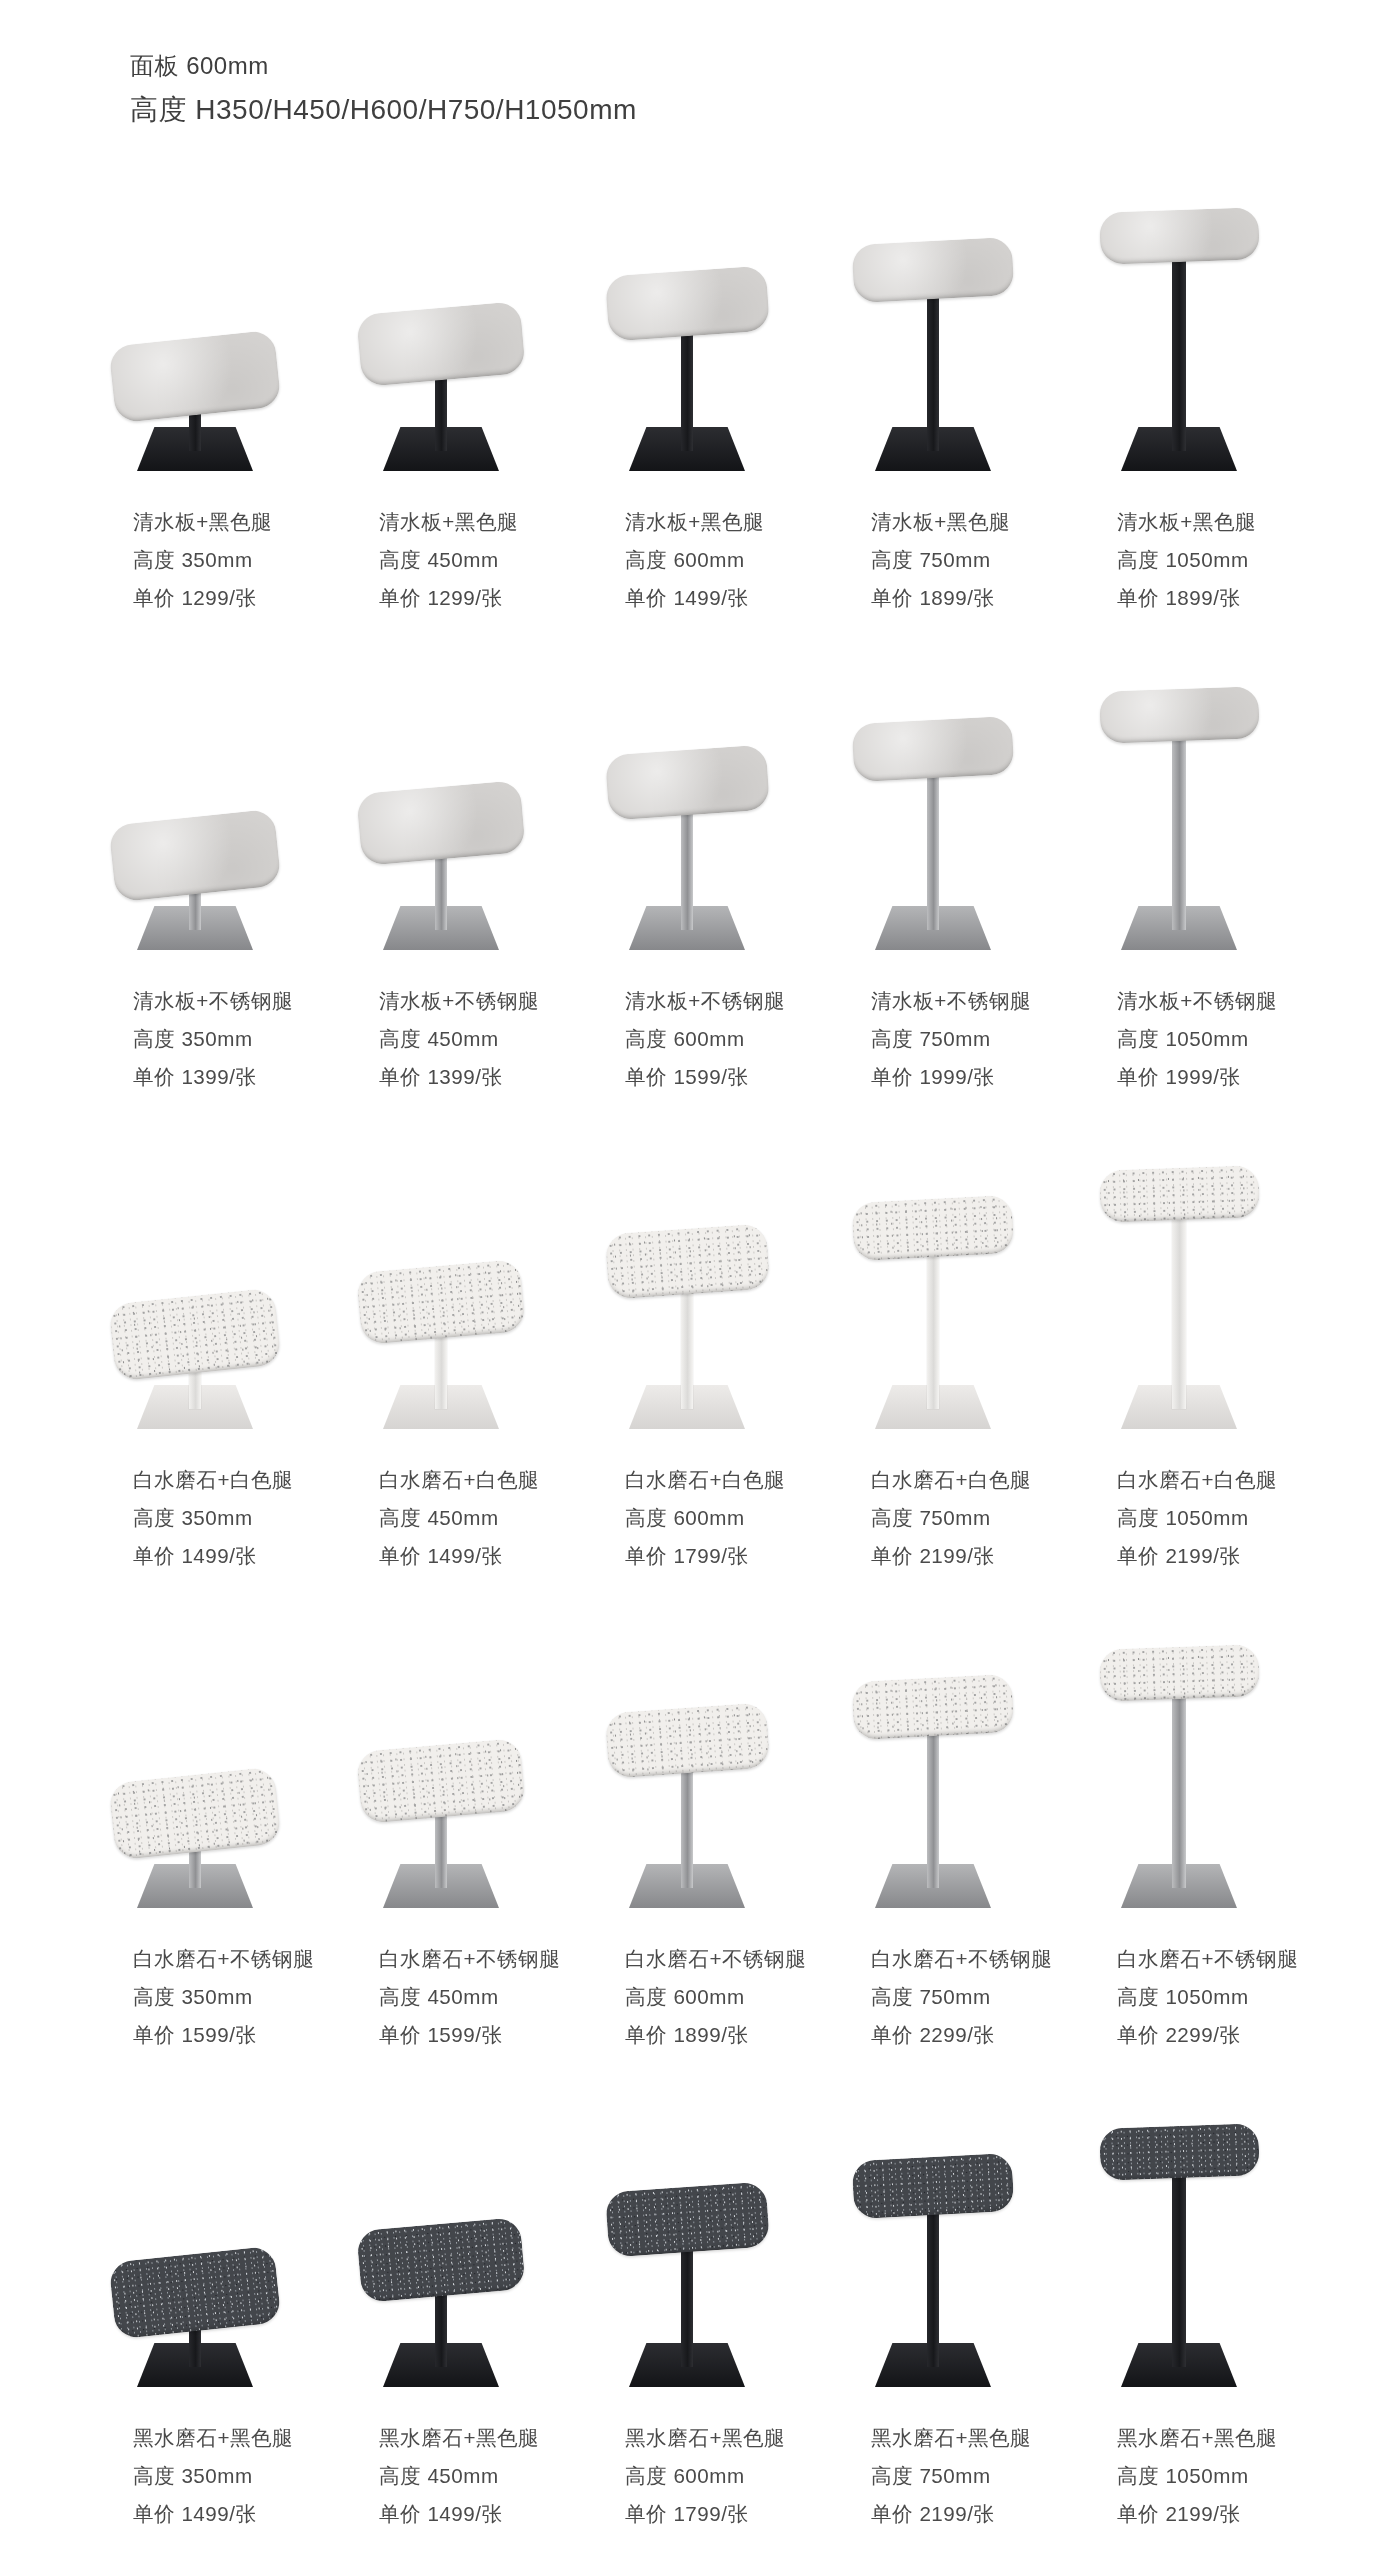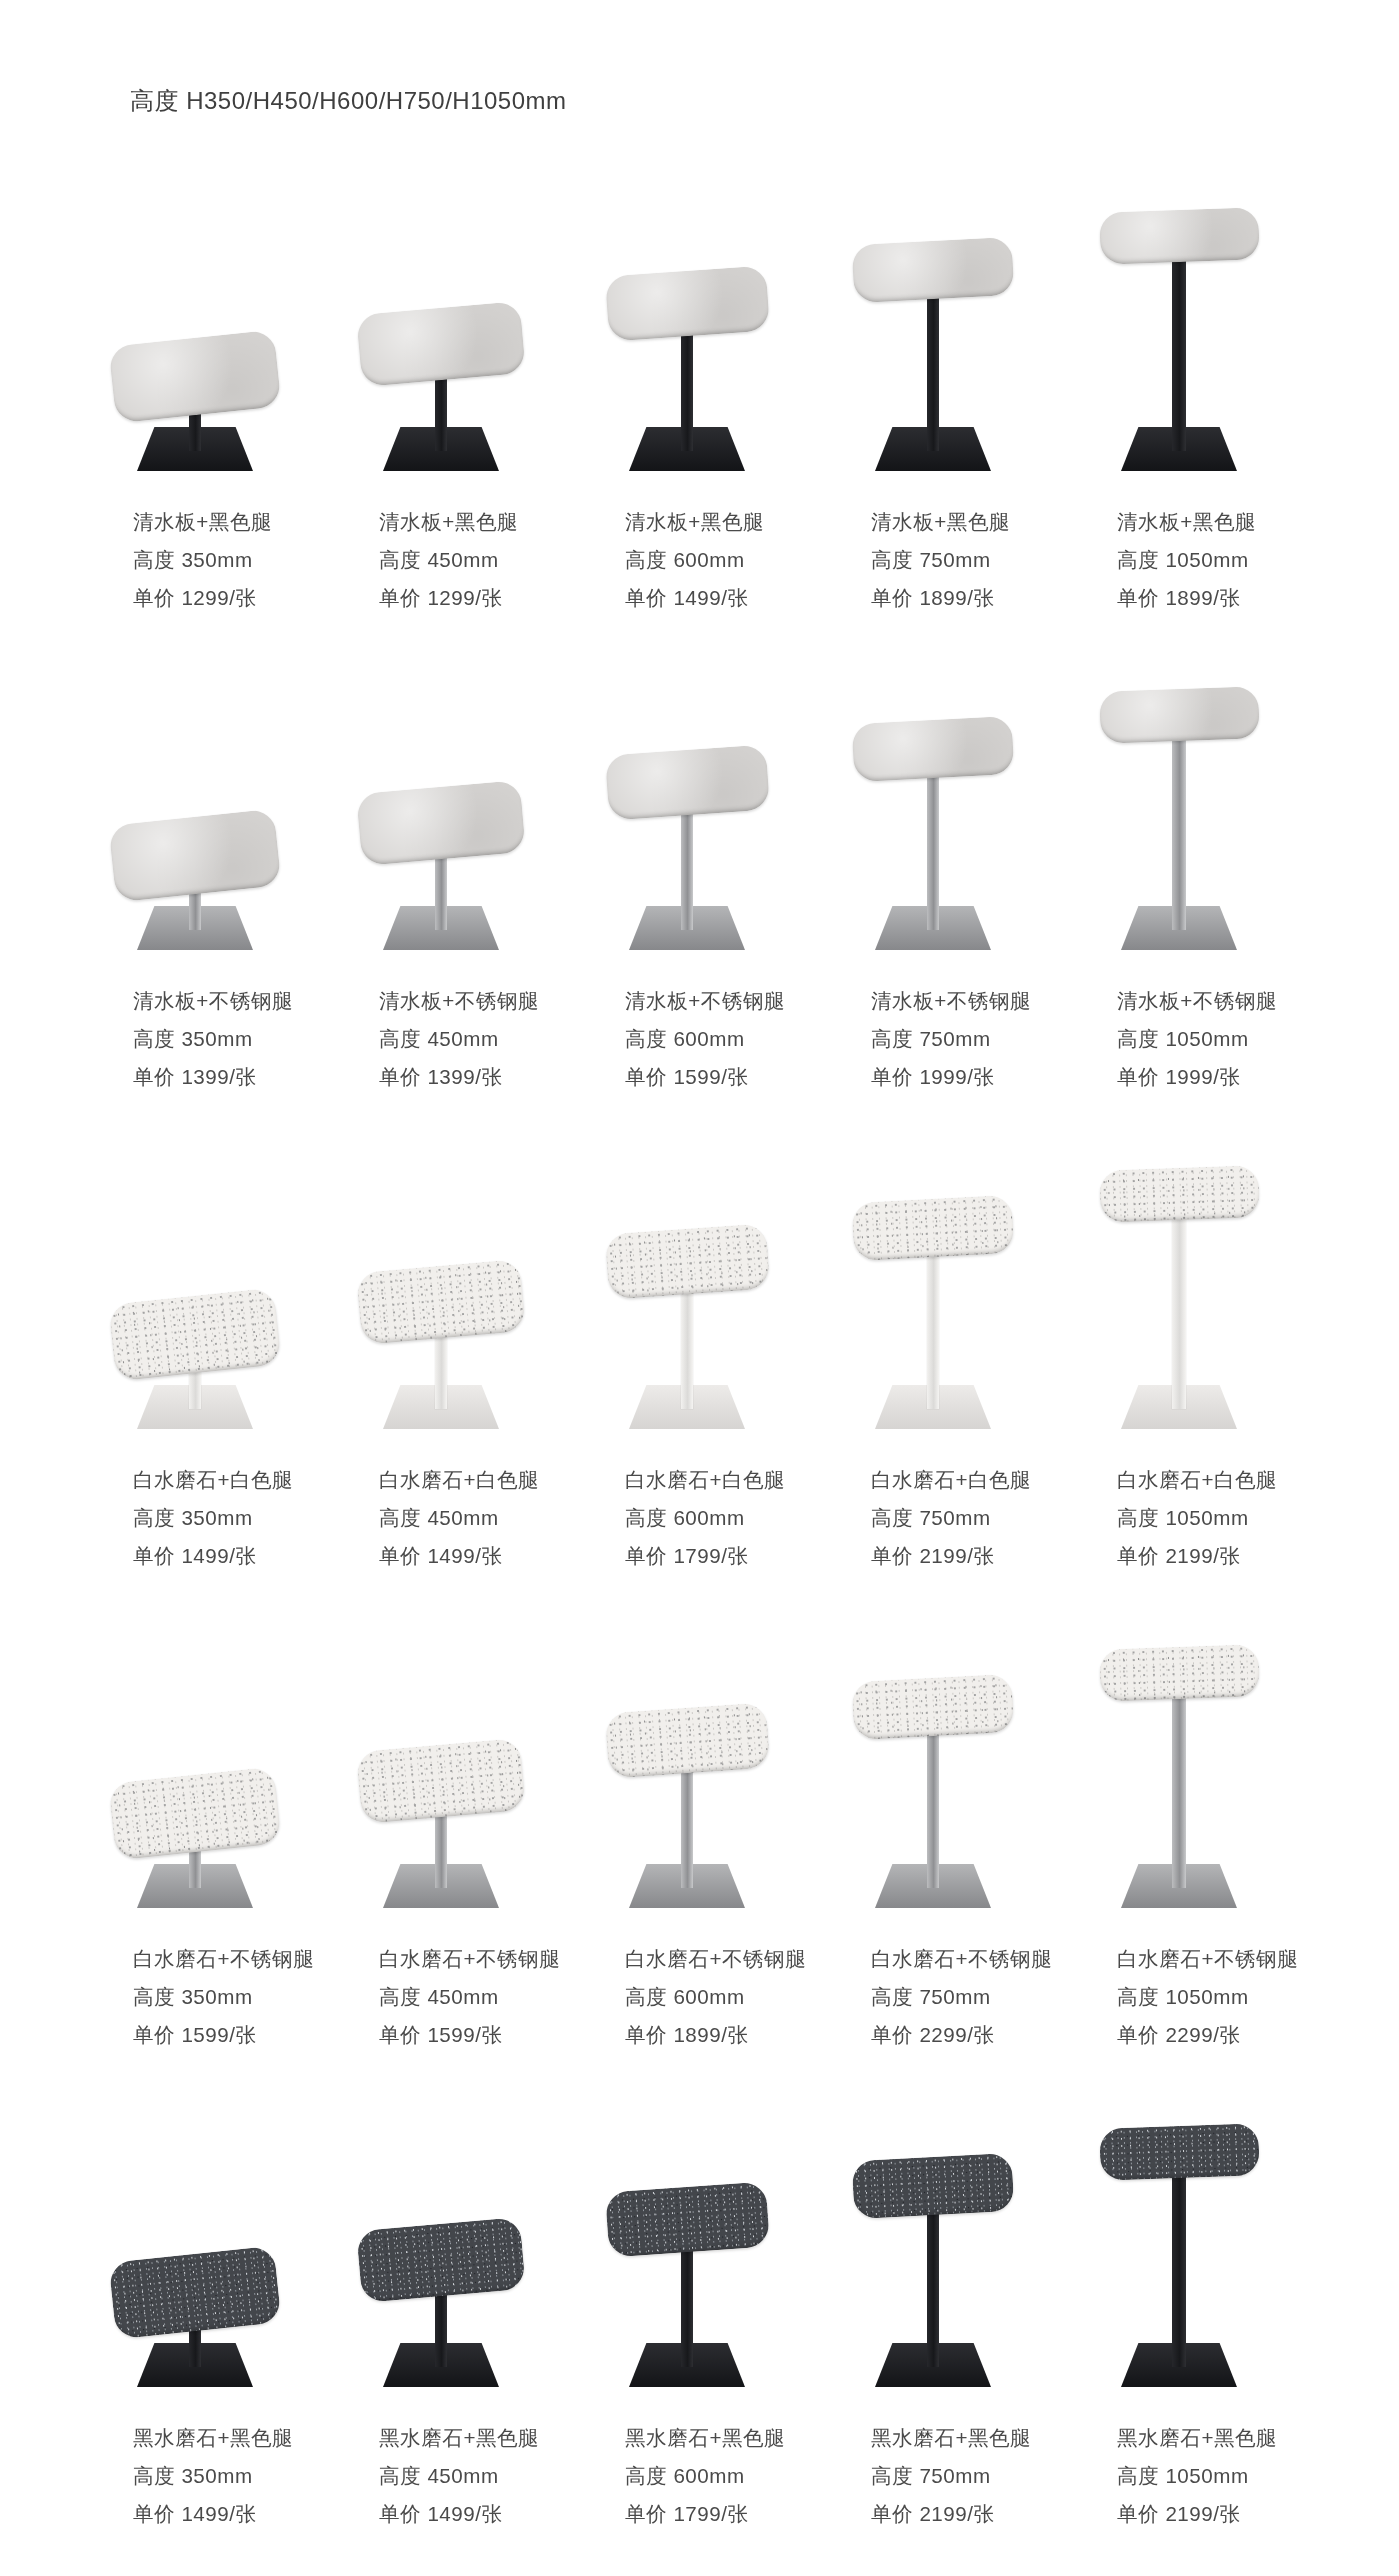--- a/index.html
+++ b/index.html
@@ -4,21 +4,21 @@
 <style>
   * { margin:0; padding:0; box-sizing:border-box; }
   html,body { background:#ffffff; }
   body {
     width:1400px; height:3986px; position:relative; overflow:hidden;
     font-family:"Liberation Sans","DejaVu Sans",sans-serif; color:#4a4a4a;
   }
   
   .header { padding:50px 0 0 130px; height:155px; }
   .hdr-line1 { font-size:24px; color:#3f3f3f; letter-spacing:0.5px; }
-  .hdr-line2 { font-size:24px; color:#3f3f3f; letter-spacing:0.5px; margin-top:35px; }
+  .hdr-line2 { font-size:28px; color:#3f3f3f; letter-spacing:0.5px; margin-top:9px; }
 
   
   .catalog { margin-left:117px; }
   .row { display:grid; grid-template-columns:repeat(5,246px); height:479px; }
   .cell { height:479px; display:flex; flex-direction:column; }
   .stage { height:316px; display:flex; align-items:flex-end; justify-content:center; }
   .table-fig { display:flex; flex-direction:column; align-items:center; transform:translateX(-45px); }
 
   
   .h350  { --slabW:166px; --slabH:77px; --rot:-6deg; --legH:42px;  --legW:11.3px; }
@@ -75,20 +75,21 @@
   .base-white { background:linear-gradient(180deg,#edebe9,#d6d4d2); }
 
   
   .label { padding-top:32px; margin-left:16px; }
   .label div { font-size:20.6px; line-height:38px; color:#4a4a4a; letter-spacing:0.5px; white-space:nowrap; }
 </style>
 </head>
 <body>
 
 <div class="header">
+  <div class="hdr-line1">面板 600mm</div>
   <div class="hdr-line2">高度 H350/H450/H600/H750/H1050mm</div>
 </div>
 
 <div class="catalog">
     <div class="row">
   <div class="cell">
     <div class="stage">
       <div class="table-fig h350">
         <div class="slab top-concrete"></div>
         <div class="leg leg-black"></div>

